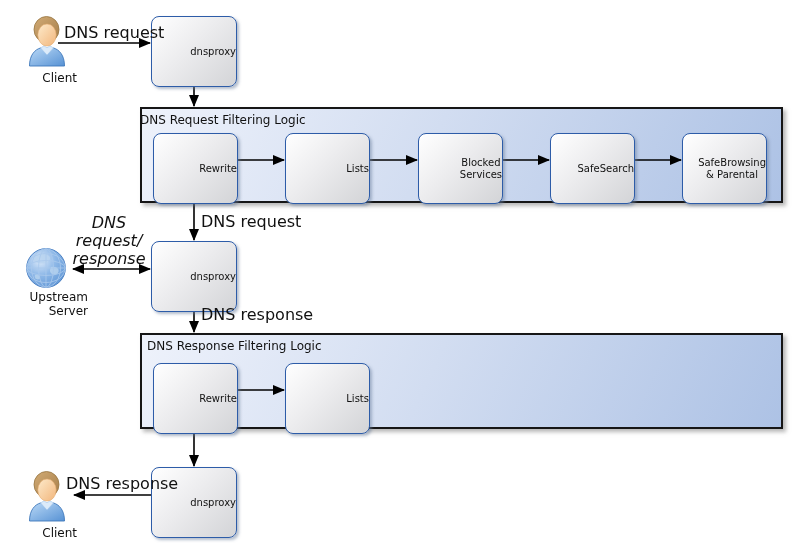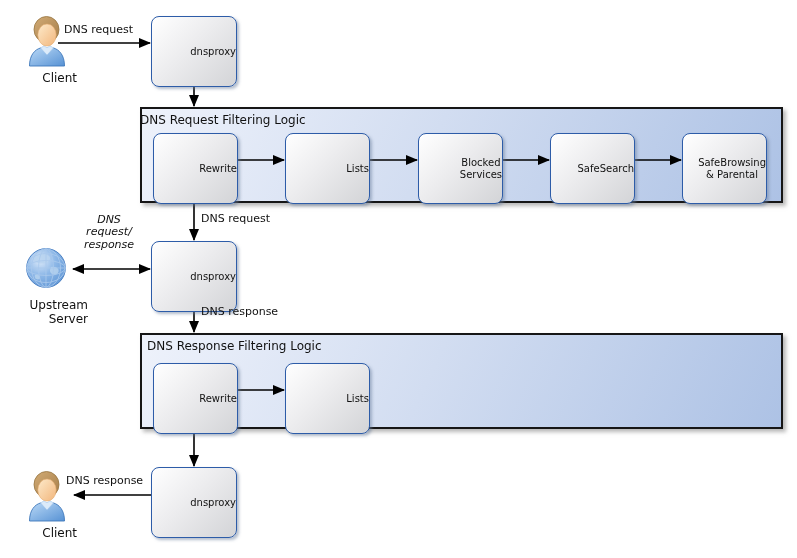--- a/index.html
+++ b/index.html
@@ -48,21 +48,21 @@
     box-shadow: 3px 3px 4px rgba(125, 125, 125, 0.55);
     z-index: 1;
   }
   .container-title {
     position: absolute;
     font-size: 12px;
     z-index: 2;
   }
   .edge-label {
     position: absolute;
-    font-size: 11px;
+    font-size: 16px;
     line-height: 1.12;
     white-space: pre-line;
     z-index: 4;
   }
   .center { text-align: center; }
   .actor {
     position: absolute;
     z-index: 3;
   }
   .actor-label {
@@ -185,21 +185,21 @@
       <g fill="none" stroke="#a9c8ec" stroke-width="0.9" opacity="0.95">
         <ellipse cx="21" cy="21" rx="7.5" ry="19.2"></ellipse>
         <ellipse cx="21" cy="21" rx="14.5" ry="19.2"></ellipse>
         <path d="M21,1.8 L21,40.2"></path>
         <ellipse cx="21" cy="21" rx="19.2" ry="7.5"></ellipse>
         <ellipse cx="21" cy="21" rx="19.2" ry="14.5"></ellipse>
         <path d="M1.8,21 L40.2,21"></path>
       </g>
     </svg>
   </div>
-  <div class="actor-label" style="left:4px; top:290px; width:84px;margin-top:8px;">Upstream
+  <div class="actor-label" style="left:4px; top:290px; width:84px;">Upstream
 Server</div>
 
   <div class="edge-label center" style="left:69px; top:214px; width:80px;font-style:italic;">DNS
 request/
 response</div>
 
   <div class="edge-label" style="left:201px; top:306px;">DNS response</div>
 
   <div class="logic-container" style="top:333px;"></div>
   <div class="container-title" style="left:147px; top:339px;text-align:right;">DNS Response Filtering Logic</div>

